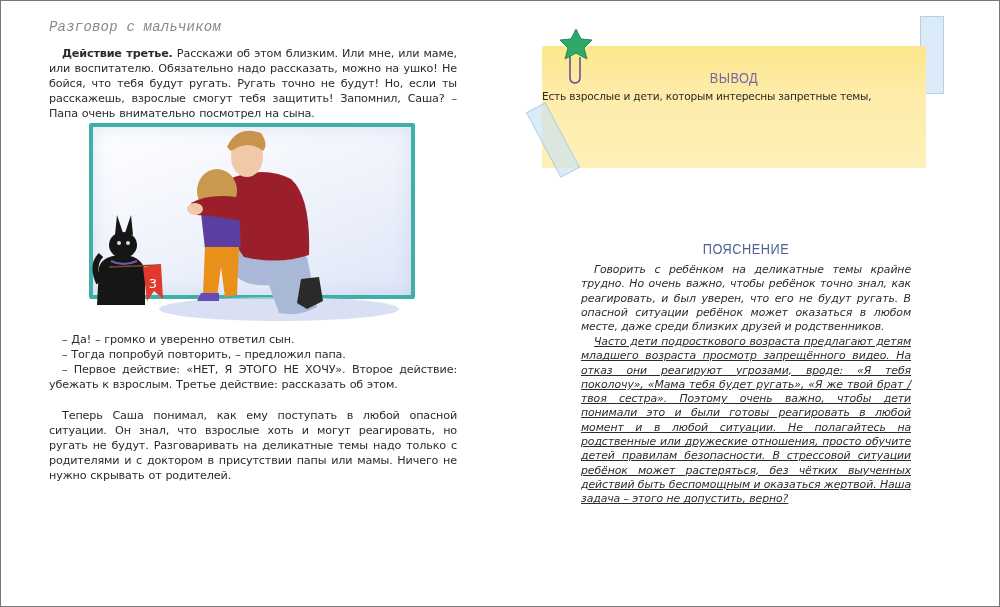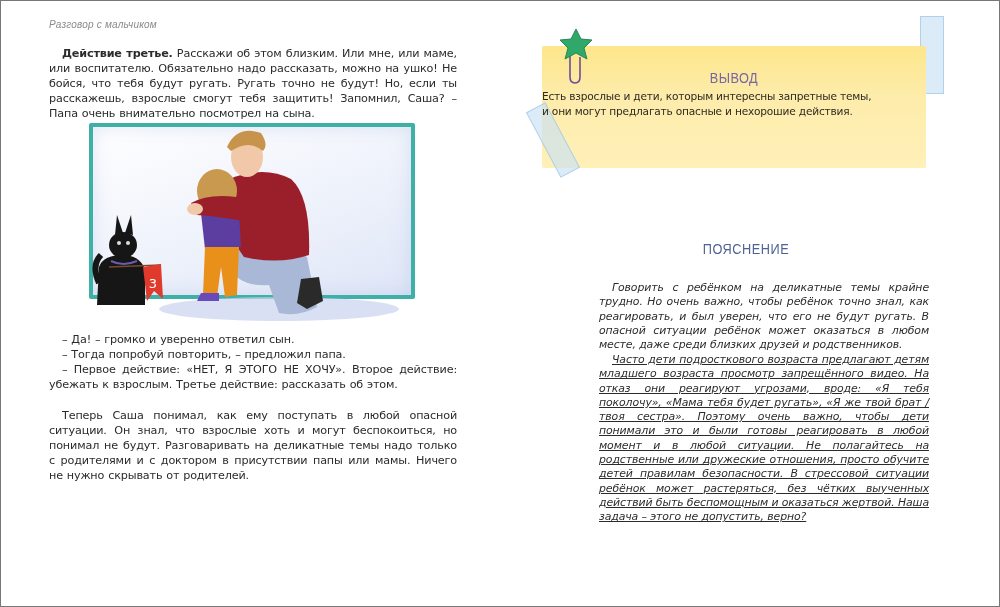--- a/index.html
+++ b/index.html
@@ -12,22 +12,22 @@
   }
   .frame {
     position: absolute; left: 0; top: 0; width: 998px; height: 605px;
     border: 1px solid #777; box-sizing: content-box;
   }
   .spread { position: absolute; inset: 1px; }
 
   
   .running-head {
     position: absolute; left: 48px; top: 18px;
-    font-family: Liberation Sans, sans-serif; font-style: italic;
-    font-size: 10px; color: #8a8a8a; letter-spacing: 0.2px;
+    font-family: Liberation Mono, monospace; font-style: italic;
+    font-size: 14px; color: #8a8a8a; letter-spacing: 0.2px;
   }
   .para {
     position: absolute; margin: 0;
     font-size: 11.2px; line-height: 14.9px; text-align: justify;
     letter-spacing: -0.15px; word-spacing: 0.5px;
   }
   .para .indent { display: inline-block; width: 13px; }
   .p1 { left: 48px; top: 46px; width: 408px; }
   .p1 .lead { font-weight: bold; }
   .dialog { position: absolute; left: 48px; top: 332px; width: 408px; }
@@ -70,21 +70,21 @@
 
   .clip-svg { position: absolute; left: 555px; top: 26px; }
 
   .exp-title {
     position: absolute; left: 580px; top: 239px; width: 330px; text-align: center;
     font-family: "Liberation Sans", sans-serif; font-size: 15px; letter-spacing: 0.6px;
     color: #4d6393;
     transform: scaleX(0.85);
   }
   .exp-para {
-    position: absolute; margin: 18px; left: 580px; width: 330px;
+    position: absolute; margin: 0; left: 580px; width: 330px;
     font-style: italic; font-size: 10.9px; line-height: 14.3px;
     text-align: justify; color: #2b2b2b; letter-spacing: -0.1px;
   }
   .exp-1 { top: 262px; }
   .exp-2 { top: 334px; text-decoration: underline; }
   .exp-para .indent { display: inline-block; width: 13px; }
 </style>
 </head>
 <body>
 
@@ -136,33 +136,32 @@
       </g>
     </svg>
   </div>
 
   <div class="dialog">
     <p class="para"><span class="indent"></span><span>– Да! – громко и уверенно ответил сын.</span></p>
     <p class="para"><span class="indent"></span><span>– Тогда попробуй повторить, – предложил папа.</span></p>
     <p class="para"><span class="indent"></span><span>– Первое действие: «НЕТ, Я ЭТОГО НЕ ХОЧУ». Второе действие: убежать к взрослым. Третье действие: рассказать об этом.</span></p>
   </div>
 
-  <p class="para p-final"><span class="indent"></span><span>Теперь Саша понимал, как ему поступать в любой опасной ситуации. Он знал, что взрослые хоть и могут беспокоиться, но понимал не будут. Разговаривать на деликатные темы надо только с родителями и с доктором в присутствии папы или мамы. Ничего не нужно скрывать от родителей.</span></p>
+  <p class="para p-final"><span class="indent"></span><span>Теперь Саша понимал, как ему поступать в любой опасной ситуации. Он знал, что взрослые хоть и могут реагировать, но ругать не будут. Разговаривать на деликатные темы надо только с родителями и с доктором в присутствии папы или мамы. Ничего не нужно скрывать от родителей.</span></p>
 
   <div class="tape tape-right"></div>
   <div class="note"></div>
   <div class="tape tape-left"></div>
 
   <svg class="clip-svg" width="40" height="60" viewBox="0 0 40 60">
     <path d="M14 28 L14 50 Q14 56 19 56 Q24 56 24 50 L24 30" stroke="#6a4e9a" stroke-width="1.6" fill="none"></path>
     <path d="M20 2 L25 12 L36 13 L28 21 L31 32 L20 26 L9 32 L12 21 L4 13 L15 12 Z" fill="#2fa86a" stroke="#238a55" stroke-width="1"></path>
   </svg>
 
   <div class="note-title">ВЫВОД</div>
   <div class="note-body">
     <div>Есть взрослые и дети, которым интересны запретные темы,</div>
-    <div>и они могут предлагать опасные и нехорошие действия.</div>
   </div>
 
   <div class="exp-title">ПОЯСНЕНИЕ</div>
   <p class="exp-para exp-1"><span class="indent"></span><span>Говорить с ребёнком на деликатные темы крайне трудно. Но очень важно, чтобы ребёнок точно знал, как реагировать, и был уверен, что его не будут ругать. В опасной ситуации ребёнок может оказаться в любом месте, даже среди близких друзей и родственников.</span></p>
   <p class="exp-para exp-2"><span class="indent"></span><span>Часто дети подросткового возраста предлагают детям младшего возраста просмотр запрещённого видео. На отказ они реагируют угрозами, вроде: «Я тебя поколочу», «Мама тебя будет ругать», «Я же твой брат / твоя сестра». Поэтому очень важно, чтобы дети понимали это и были готовы реагировать в любой момент и в любой ситуации. Не полагайтесь на родственные или дружеские отношения, просто обучите детей правилам безопасности. В стрессовой ситуации ребёнок может растеряться, без чётких выученных действий быть беспомощным и оказаться жертвой. Наша задача – этого не допустить, верно?</span></p>
 </div>
 
 </body></html>

